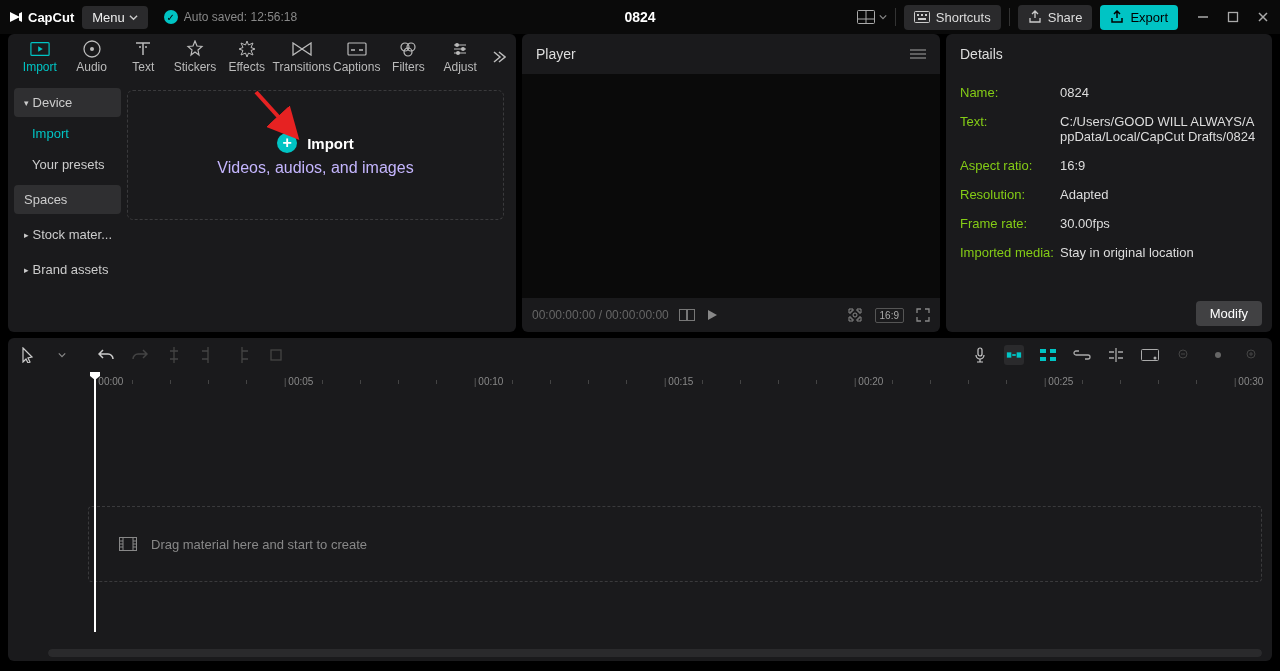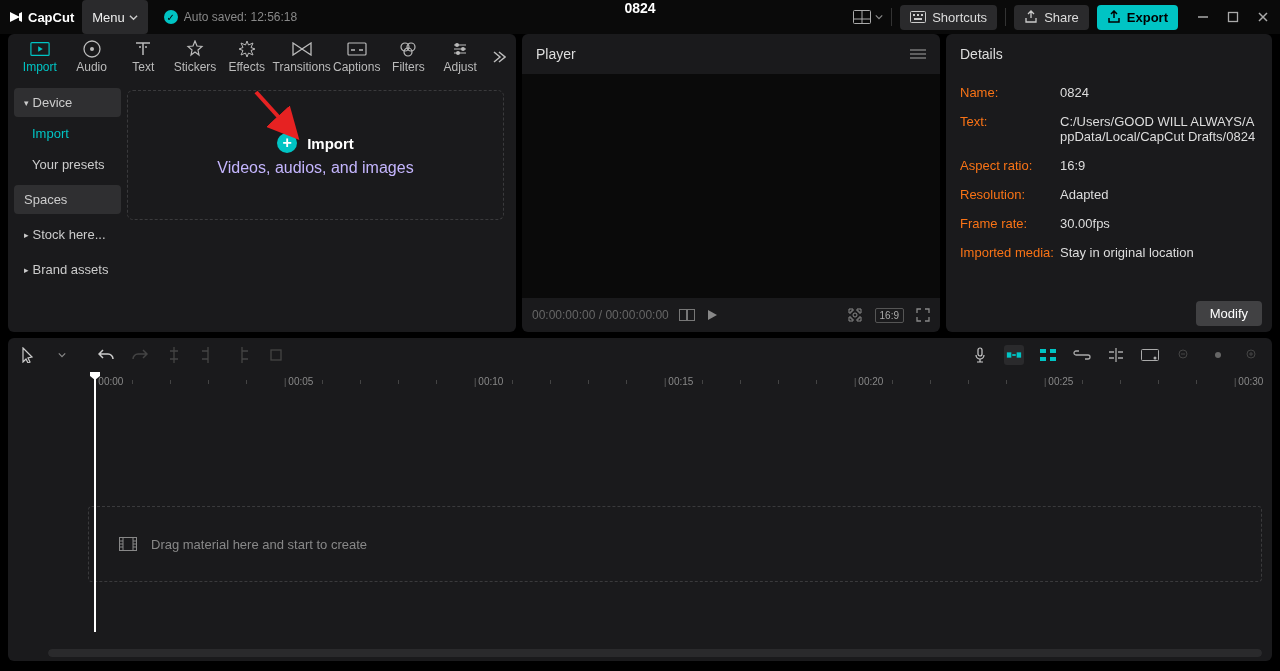--- a/index.html
+++ b/index.html
@@ -11,20 +11,21 @@
       color: #ccc;
       font-size: 13px;
       overflow: hidden;
       position: relative;
     }
     
     .titlebar {
       height: 34px;
       background: #0a0a0a;
       display: flex;
+      align-items: center;
       padding: 0 8px;
       gap: 8px;
     }
     .logo { display: flex; align-items: center; gap: 4px; font-weight: 600; font-size: 13px; color: #fff; }
     .logo-icon { width: 16px; height: 16px; display: inline-flex; }
     .menu-btn {
       background: #2a2a2c;
       border: none;
       color: #eee;
       padding: 4px 10px;
@@ -33,21 +34,21 @@
       display: flex;
       align-items: center;
       gap: 4px;
       cursor: pointer;
     }
     .autosave { display: flex; align-items: center; gap: 6px; color: #888; font-size: 12px; margin-left: 8px; }
     .check-icon { width: 14px; height: 14px; background: #00c4c4; border-radius: 50%; display: flex; align-items: center; justify-content: center; color: #000; font-size: 10px; }
     .proj-title { position: absolute; left: 50%; transform: translateX(-50%); color: #fff; font-weight: 600; font-size: 14px; }
     .titlebar-right { margin-left: auto; display: flex; align-items: center; gap: 8px; }
     .tb-btn { background: #2a2a2c; border: none; color: #ddd; padding: 5px 10px; border-radius: 4px; font-size: 13px; display: flex; align-items: center; gap: 6px; cursor: pointer; }
-    .tb-btn.export { background: #00c4c4; color: #000; font-weight: 700; }
+    .tb-btn.export { background: #00c4c4; color: #000; font-weight: 400; }
     .divider { width: 1px; height: 18px; background: #333; }
     .layout-icon { color: #aaa; display:flex; align-items:center; gap:4px;}
     .window-controls { display: flex; gap: 12px; margin-left: 8px; }
     .window-controls span { cursor: pointer; color: #aaa; font-size: 14px; display:flex; align-items:center; width:18px; justify-content:center;}
 
     
     .main { display: flex; height: 298px; gap: 6px; padding: 0 8px; }
     .panel { background: #1a1a1c; border-radius: 6px; overflow: hidden; }
 
     
@@ -89,21 +90,21 @@
     .player-view { flex: 1; background: #0a0a0a; margin: 0 0px; position: relative; }
     .player-controls { height: 34px; display: flex; align-items: center; padding: 0 10px; gap: 10px; color: #666; font-size: 12px; text-align: right; }
     .pc-right { margin-left: auto; display: flex; gap: 12px; align-items: center; }
     .pc-icon { cursor:pointer; color:#888; display:flex; align-items:center;}
     .ratio-badge { border:1px solid #555; padding:1px 4px; font-size:10px; border-radius:2px; color:#aaa;}
 
     
     .details-panel { width: 326px; display: flex; flex-direction: column; }
     .details-body { flex: 1; padding: 4px 14px; overflow: hidden; position:relative;}
     .detail-row { display: flex; padding: 7px 0; font-size: 13px; }
-    .detail-label { width: 100px; color: #f97316; }
+    .detail-label { width: 100px; color: #84cc16; }
     .detail-value { flex: 1; color: #ddd; word-break: break-all; }
     .modify-btn { position:absolute; right:10px; bottom:6px; background: #414143; border: none; color: #fff; padding: 5px 14px; border-radius: 4px; font-size: 13px; cursor: pointer; }
 
     
     .timeline-toolbar { height: 34px; background: #1a1a1c; margin: 6px 8px 0 8px; border-radius: 6px 6px 0 0; display: flex; align-items: center; padding: 0 10px; gap: 14px; }
     .tt-icon { color: #888; cursor: pointer; display:flex; align-items:center; width:20px; height:20px; justify-content:center;}
     .tt-icon.disabled { color: #444; cursor:default;}
     .tt-right { margin-left: auto; display: flex; align-items: center; gap: 14px; }
     .tt-icon.active { color:#00c4c4; }
     .tt-icon.boxed { background:#2a2a2c; border-radius:3px; padding:2px;}
@@ -307,21 +308,21 @@
             <span>Import</span>
           </div>
         <div class="side-item sub">
             <span>Your presets</span>
           </div>
         <div class="side-item selected" style="margin-top:4px;">
             <span>Spaces</span>
           </div>
         <div class="side-item" style="margin-top:4px;">
             <span class="caret">▸</span>
-            <span>Stock here...</span>
+            <span>Stock mater...</span>
           </div>
         <div class="side-item" style="margin-top:4px;">
             <span class="caret">▸</span>
             <span>Brand assets</span>
           </div>
       </div>
       <div class="import-area">
         <div class="import-drop">
           <div class="import-row">
             <span class="plus-circle">+</span>

